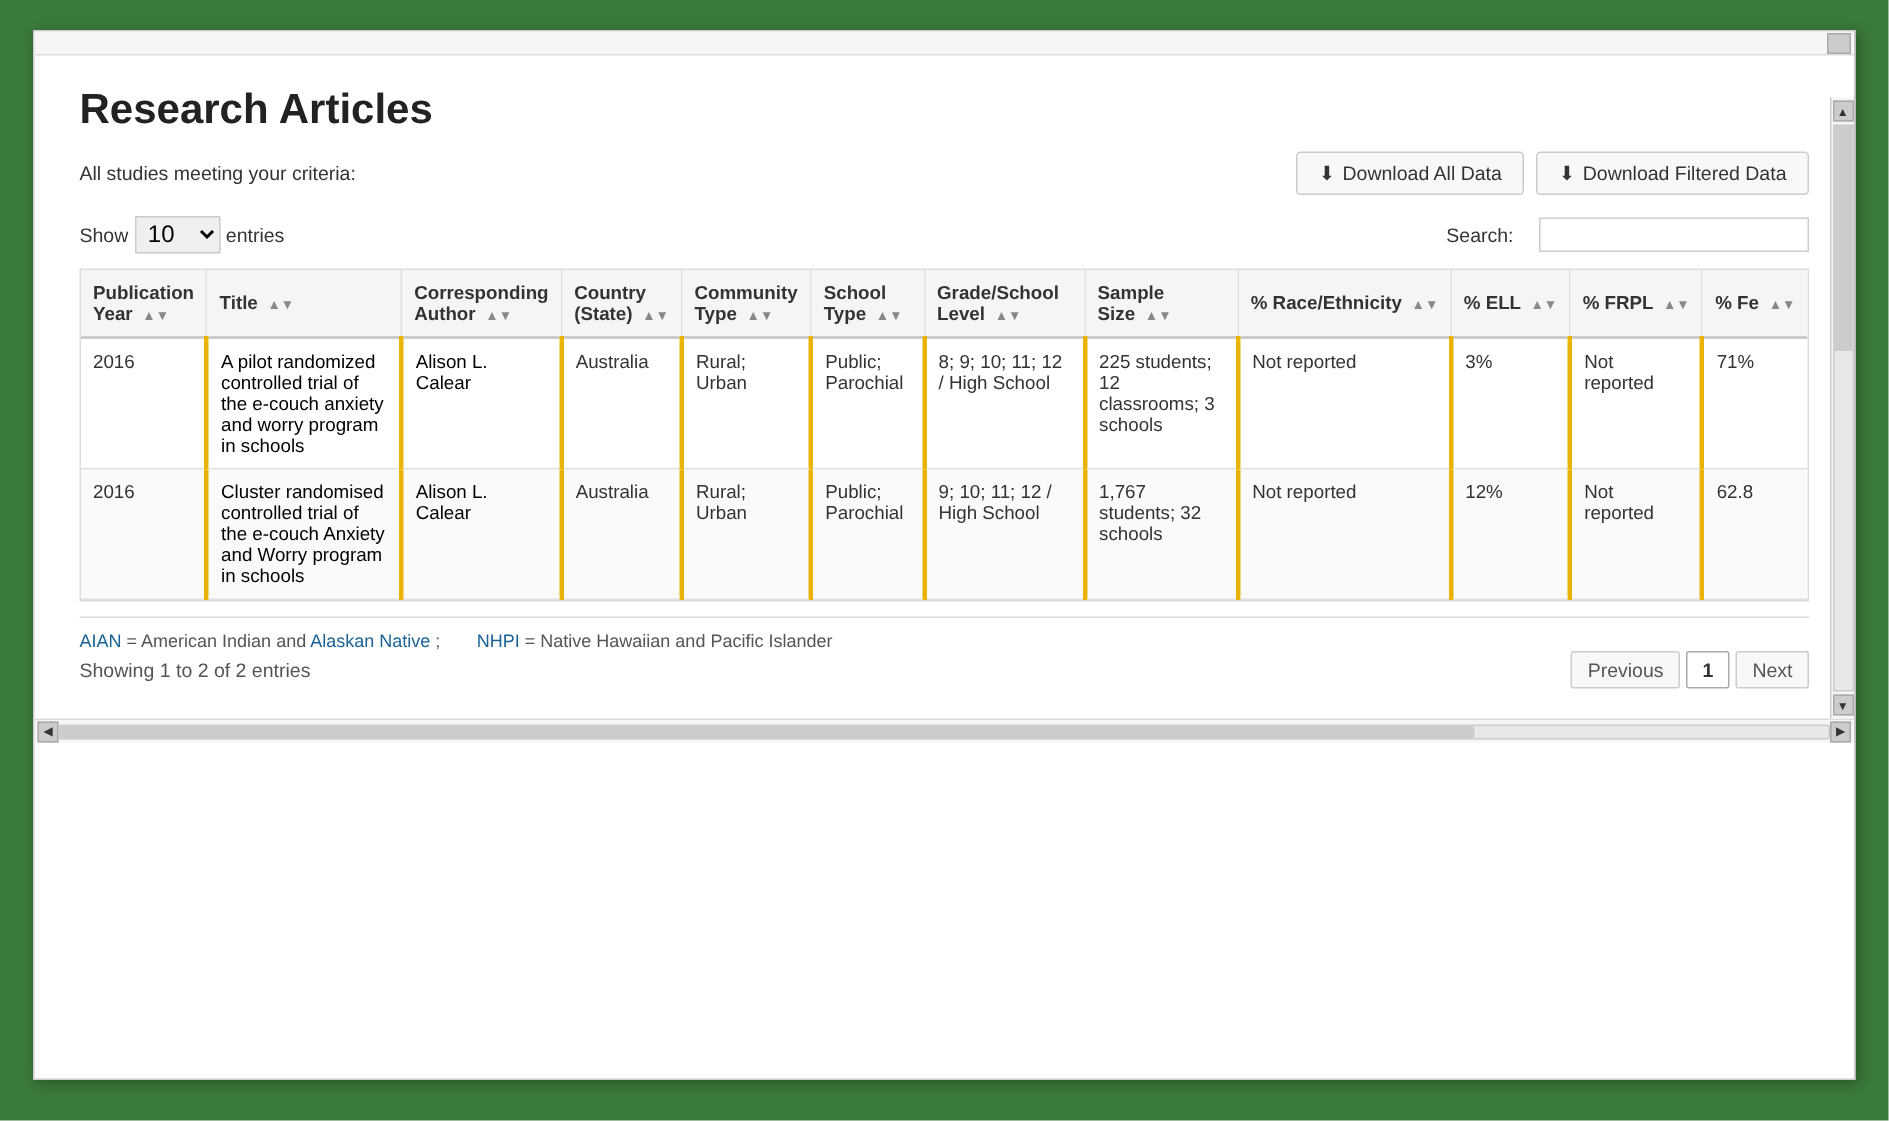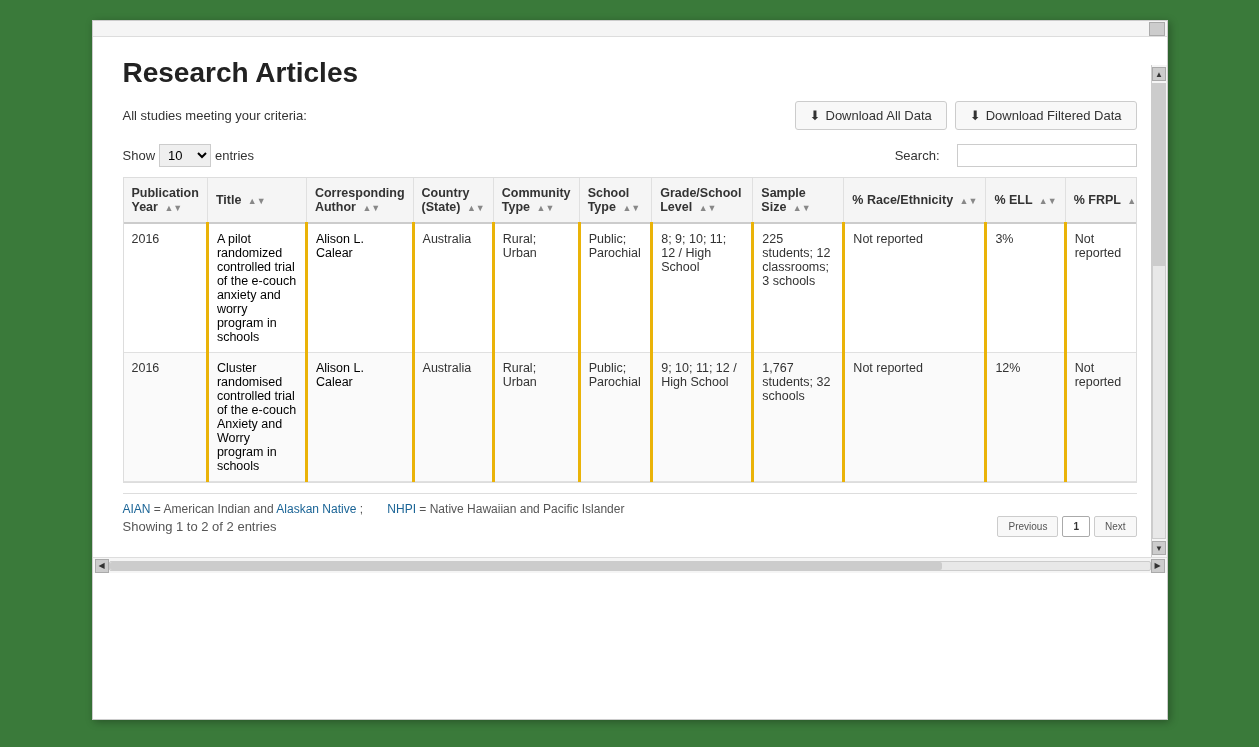--- a/index.html
+++ b/index.html
@@ -5,21 +5,21 @@
     * { box-sizing: border-box; margin: 0; padding: 0; }
     body {
       background: #3a7a3a;
       font-family: Arial, sans-serif;
       font-size: 13px;
       color: #333;
     }
     .window {
       background: #fff;
       margin: 20px auto;
-      width: 1076px;
+      width: 1215px;
       border: 1px solid #ccc;
       box-shadow: 2px 2px 8px rgba(0,0,0,0.3);
       min-height: 700px;
       overflow: hidden;
     }
     .scrollbar-top {
       height: 16px;
       background: #f5f5f5;
       border-bottom: 1px solid #ddd;
       display: flex;
@@ -74,21 +74,21 @@
       margin-bottom: 10px;
     }
     .show-entries {
       display: flex;
       align-items: center;
       gap: 4px;
     }
     .show-entries select {
       padding: 2px 4px;
       border: 1px solid #ccc;
-      font-size: 13px;
+      font-size: 16px;
     }
     .search-bar {
       display: flex;
       align-items: center;
       gap: 17px;
     }
     .search-bar input {
       border: 1px solid #ccc;
       padding: 3px 6px;
       font-size: 13px;
@@ -161,21 +161,21 @@
     }
     .pagination-controls {
       display: flex;
       align-items: center;
       gap: 4px;
     }
     .page-btn {
       padding: 4px 10px;
       border: 1px solid #ccc;
       background: #f8f8f8;
-      font-size: 10px;
+      font-size: 13px;
       cursor: pointer;
       color: #555;
       border-radius: 2px;
     }
     .page-btn.active {
       background: #fff;
       border-color: #aaa;
       color: #333;
       font-weight: bold;
     }

